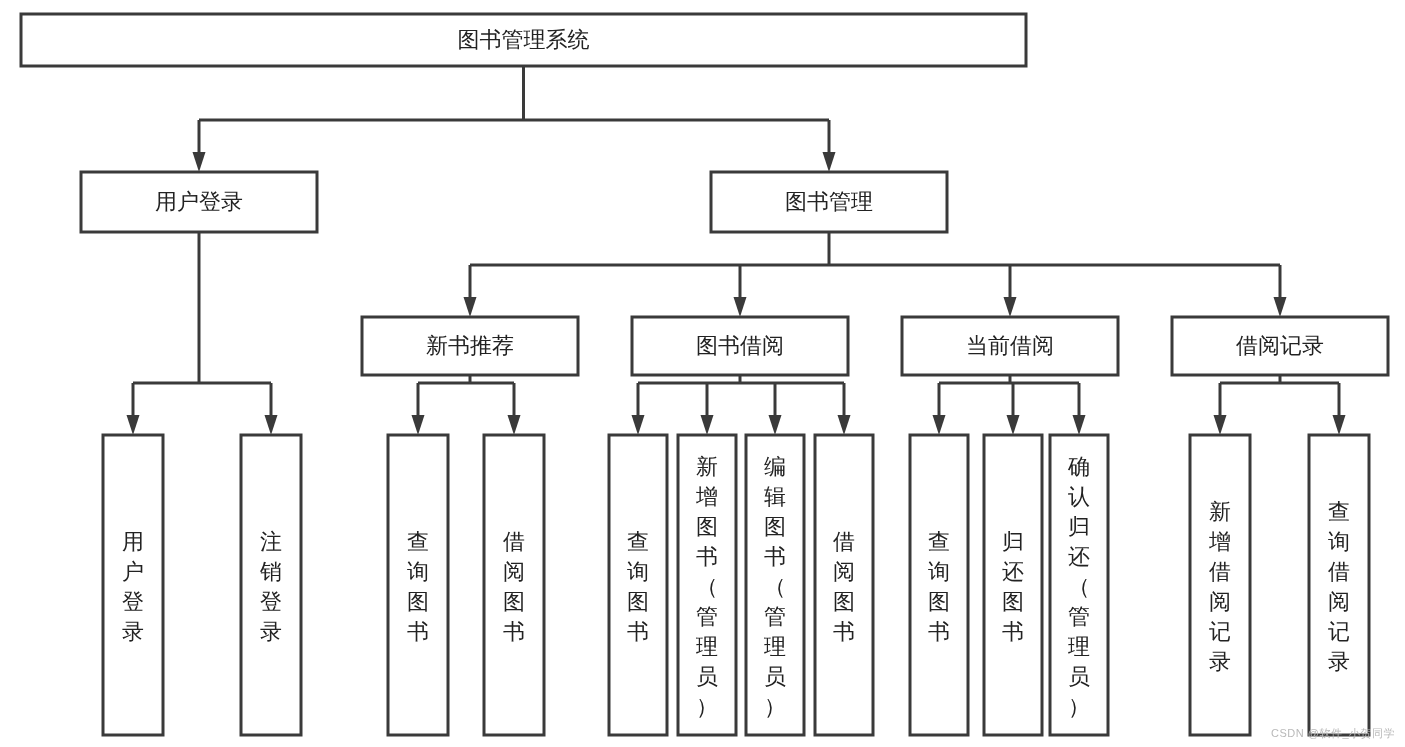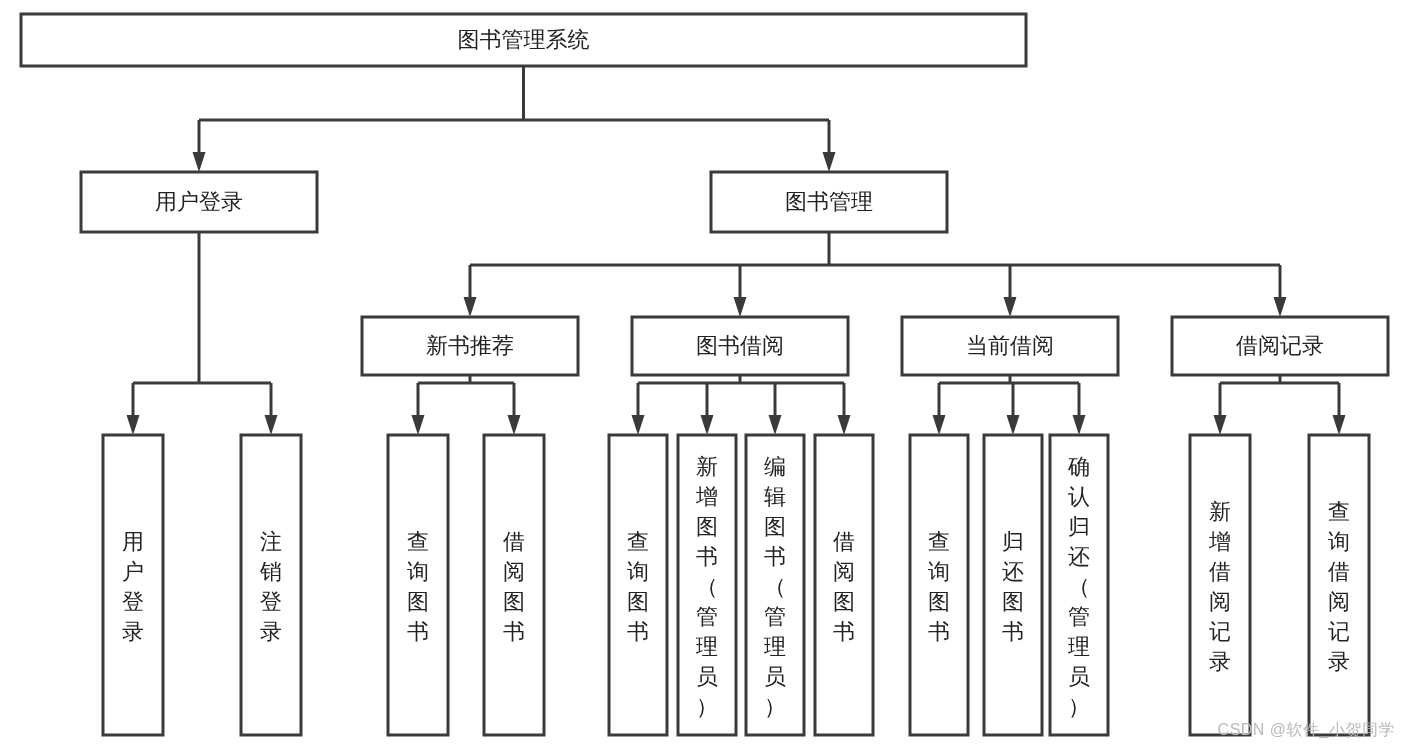--- a/index.html
+++ b/index.html
@@ -52,21 +52,21 @@
     font-family: "Liberation Sans", "DejaVu Sans", sans-serif;
     font-size: 22px;
     fill: #222222;
     text-anchor: middle;
   }
   .watermark {
     position: absolute;
     right: 10px;
     bottom: 6px;
     font-family: "Liberation Sans", "DejaVu Sans", sans-serif;
-    font-size: 16px;
+    font-size: 11px;
     color: #b9b9b9;
     letter-spacing: 0.5px;
     white-space: nowrap;
     pointer-events: none;
   }
 </style>
 </head>
 <body>
 
 <div id="diagram-root">

